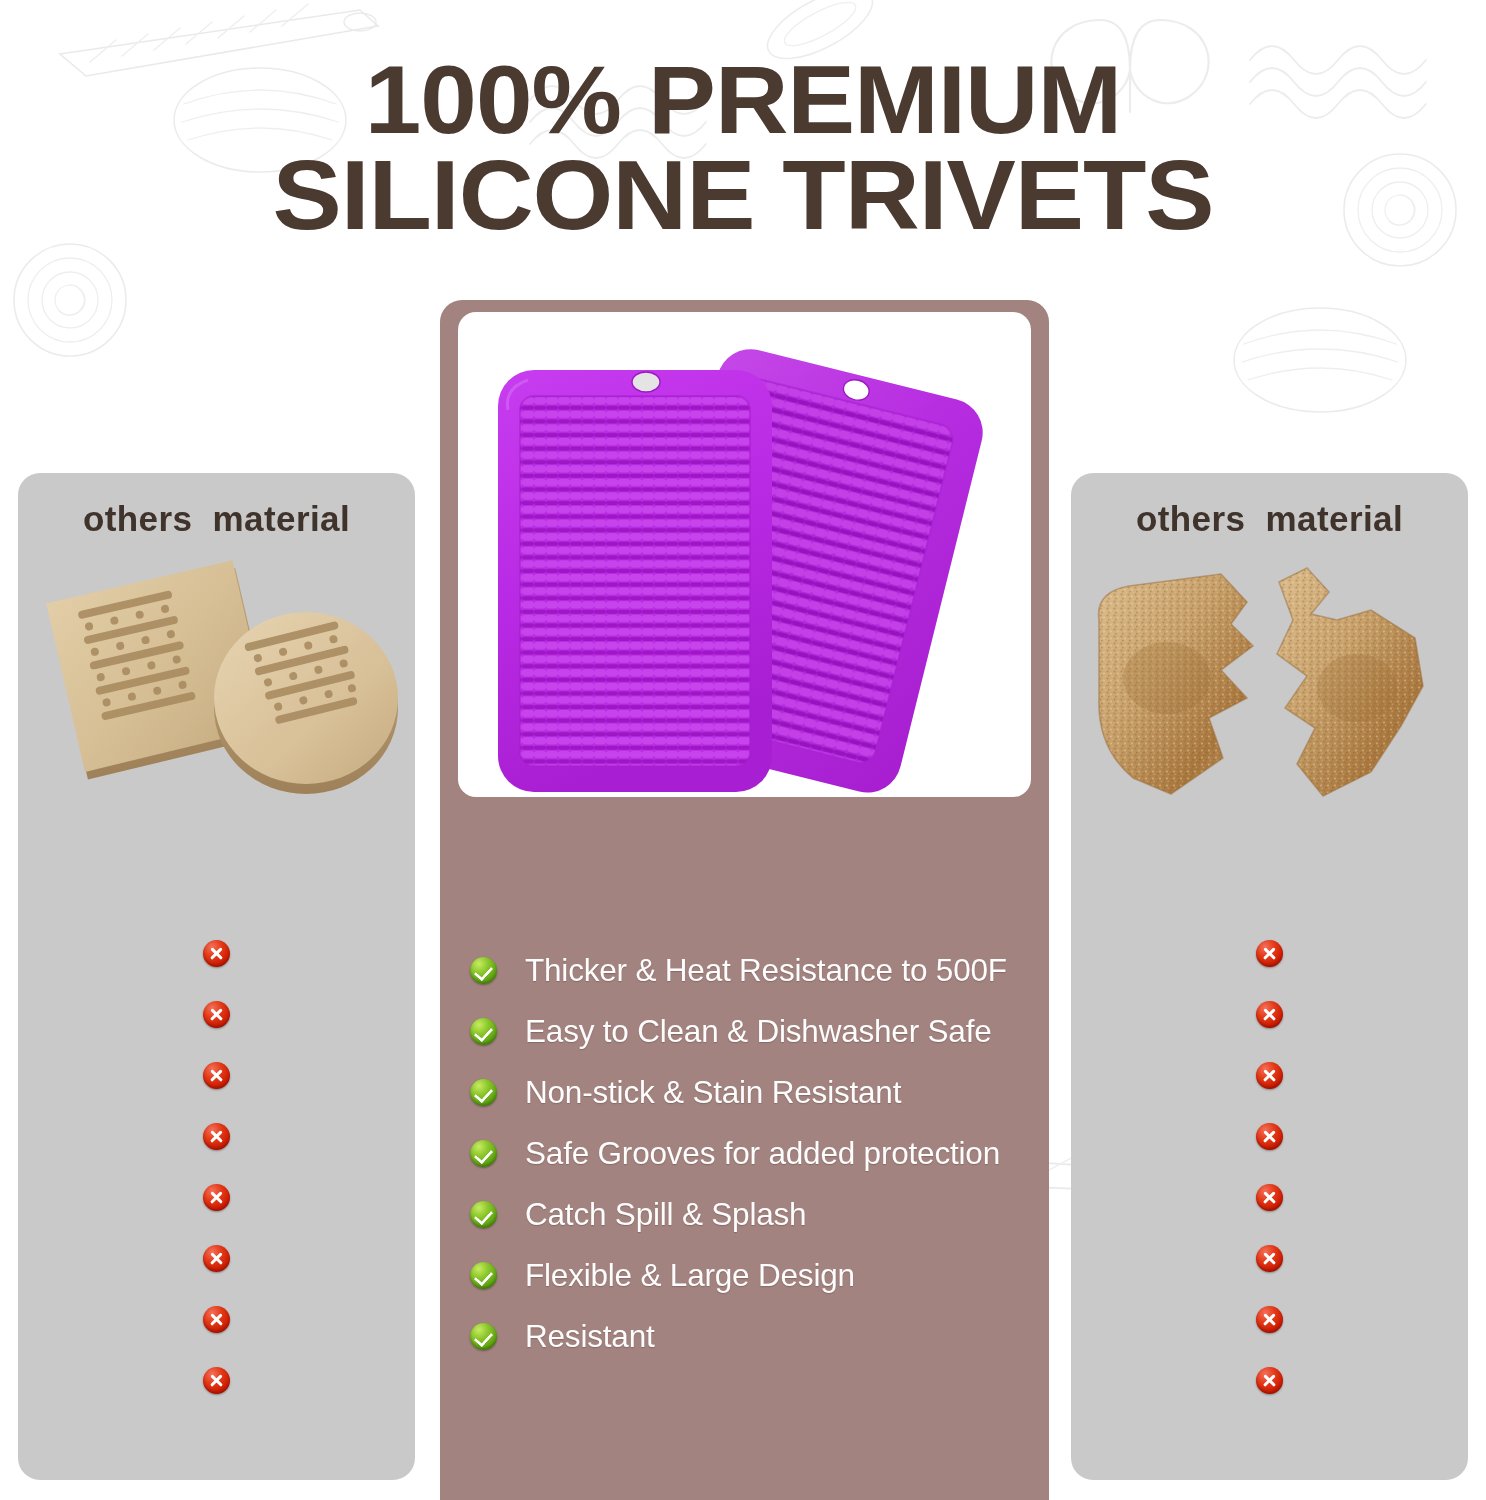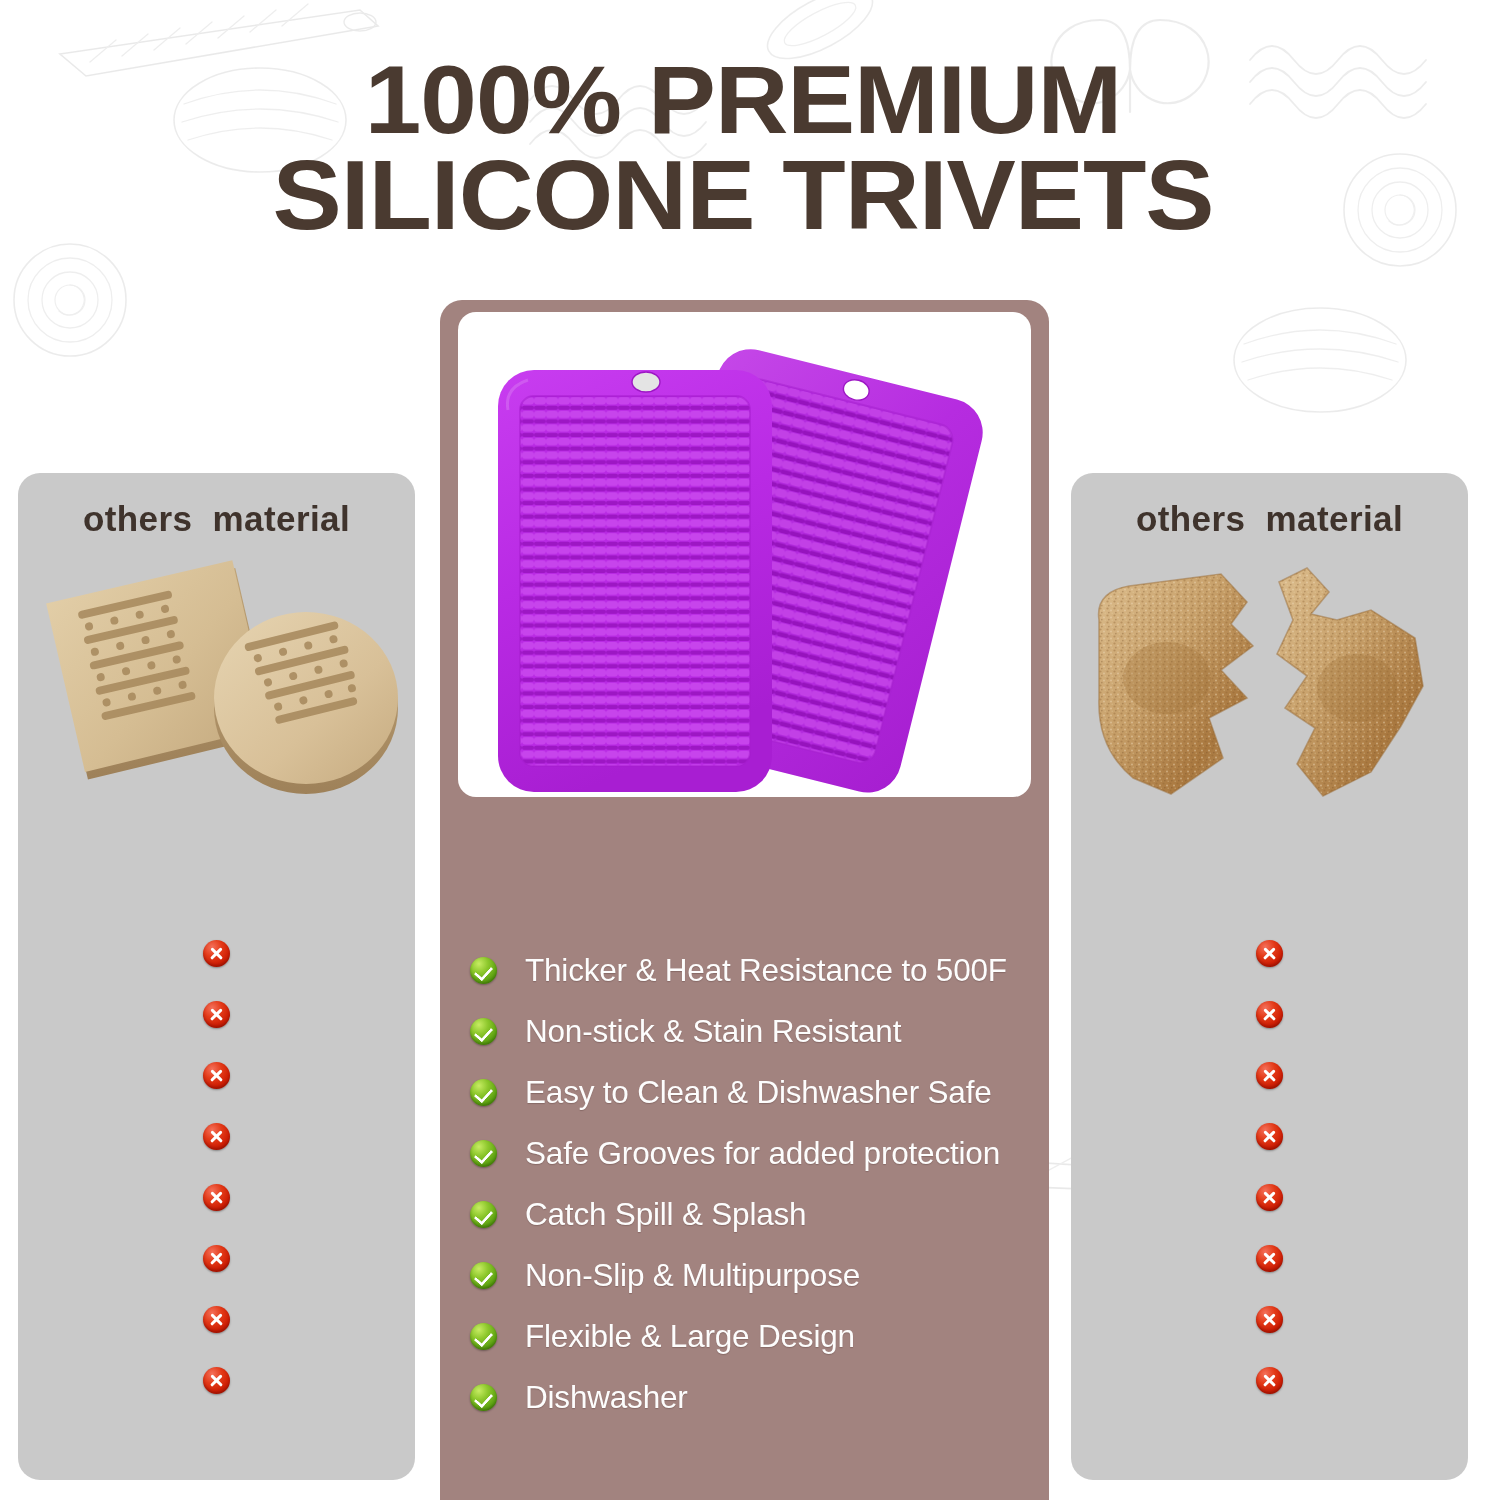--- a/index.html
+++ b/index.html
@@ -476,40 +476,36 @@
     </svg>
   </div>
 
   <div id="feature-list">
     <div class="feature-row">
       <span class="check-badge"></span>
       <span class="feature-text">Thicker &amp; Heat Resistance to 500F</span>
     </div>
     <div class="feature-row">
       <span class="check-badge"></span>
+      <span class="feature-text">Easy to Clean &amp; Dishwasher Safe</span>
+    </div>
+    <div class="feature-row">
+      <span class="check-badge"></span>
       <span class="feature-text">Non-stick &amp; Stain Resistant</span>
     </div>
     <div class="feature-row">
       <span class="check-badge"></span>
-      <span class="feature-text">Easy to Clean &amp; Dishwasher Safe</span>
-    </div>
-    <div class="feature-row">
-      <span class="check-badge"></span>
       <span class="feature-text">Safe Grooves for added protection</span>
     </div>
     <div class="feature-row">
       <span class="check-badge"></span>
       <span class="feature-text">Catch Spill &amp; Splash</span>
     </div>
     <div class="feature-row">
       <span class="check-badge"></span>
-      <span class="feature-text">Non-Slip &amp; Multipurpose</span>
-    </div>
-    <div class="feature-row">
-      <span class="check-badge"></span>
       <span class="feature-text">Flexible &amp; Large Design</span>
     </div>
     <div class="feature-row">
       <span class="check-badge"></span>
-      <span class="feature-text">Dishwasher</span>
+      <span class="feature-text">Resistant</span>
     </div>
   </div>
 </div>
 
 </body></html>

